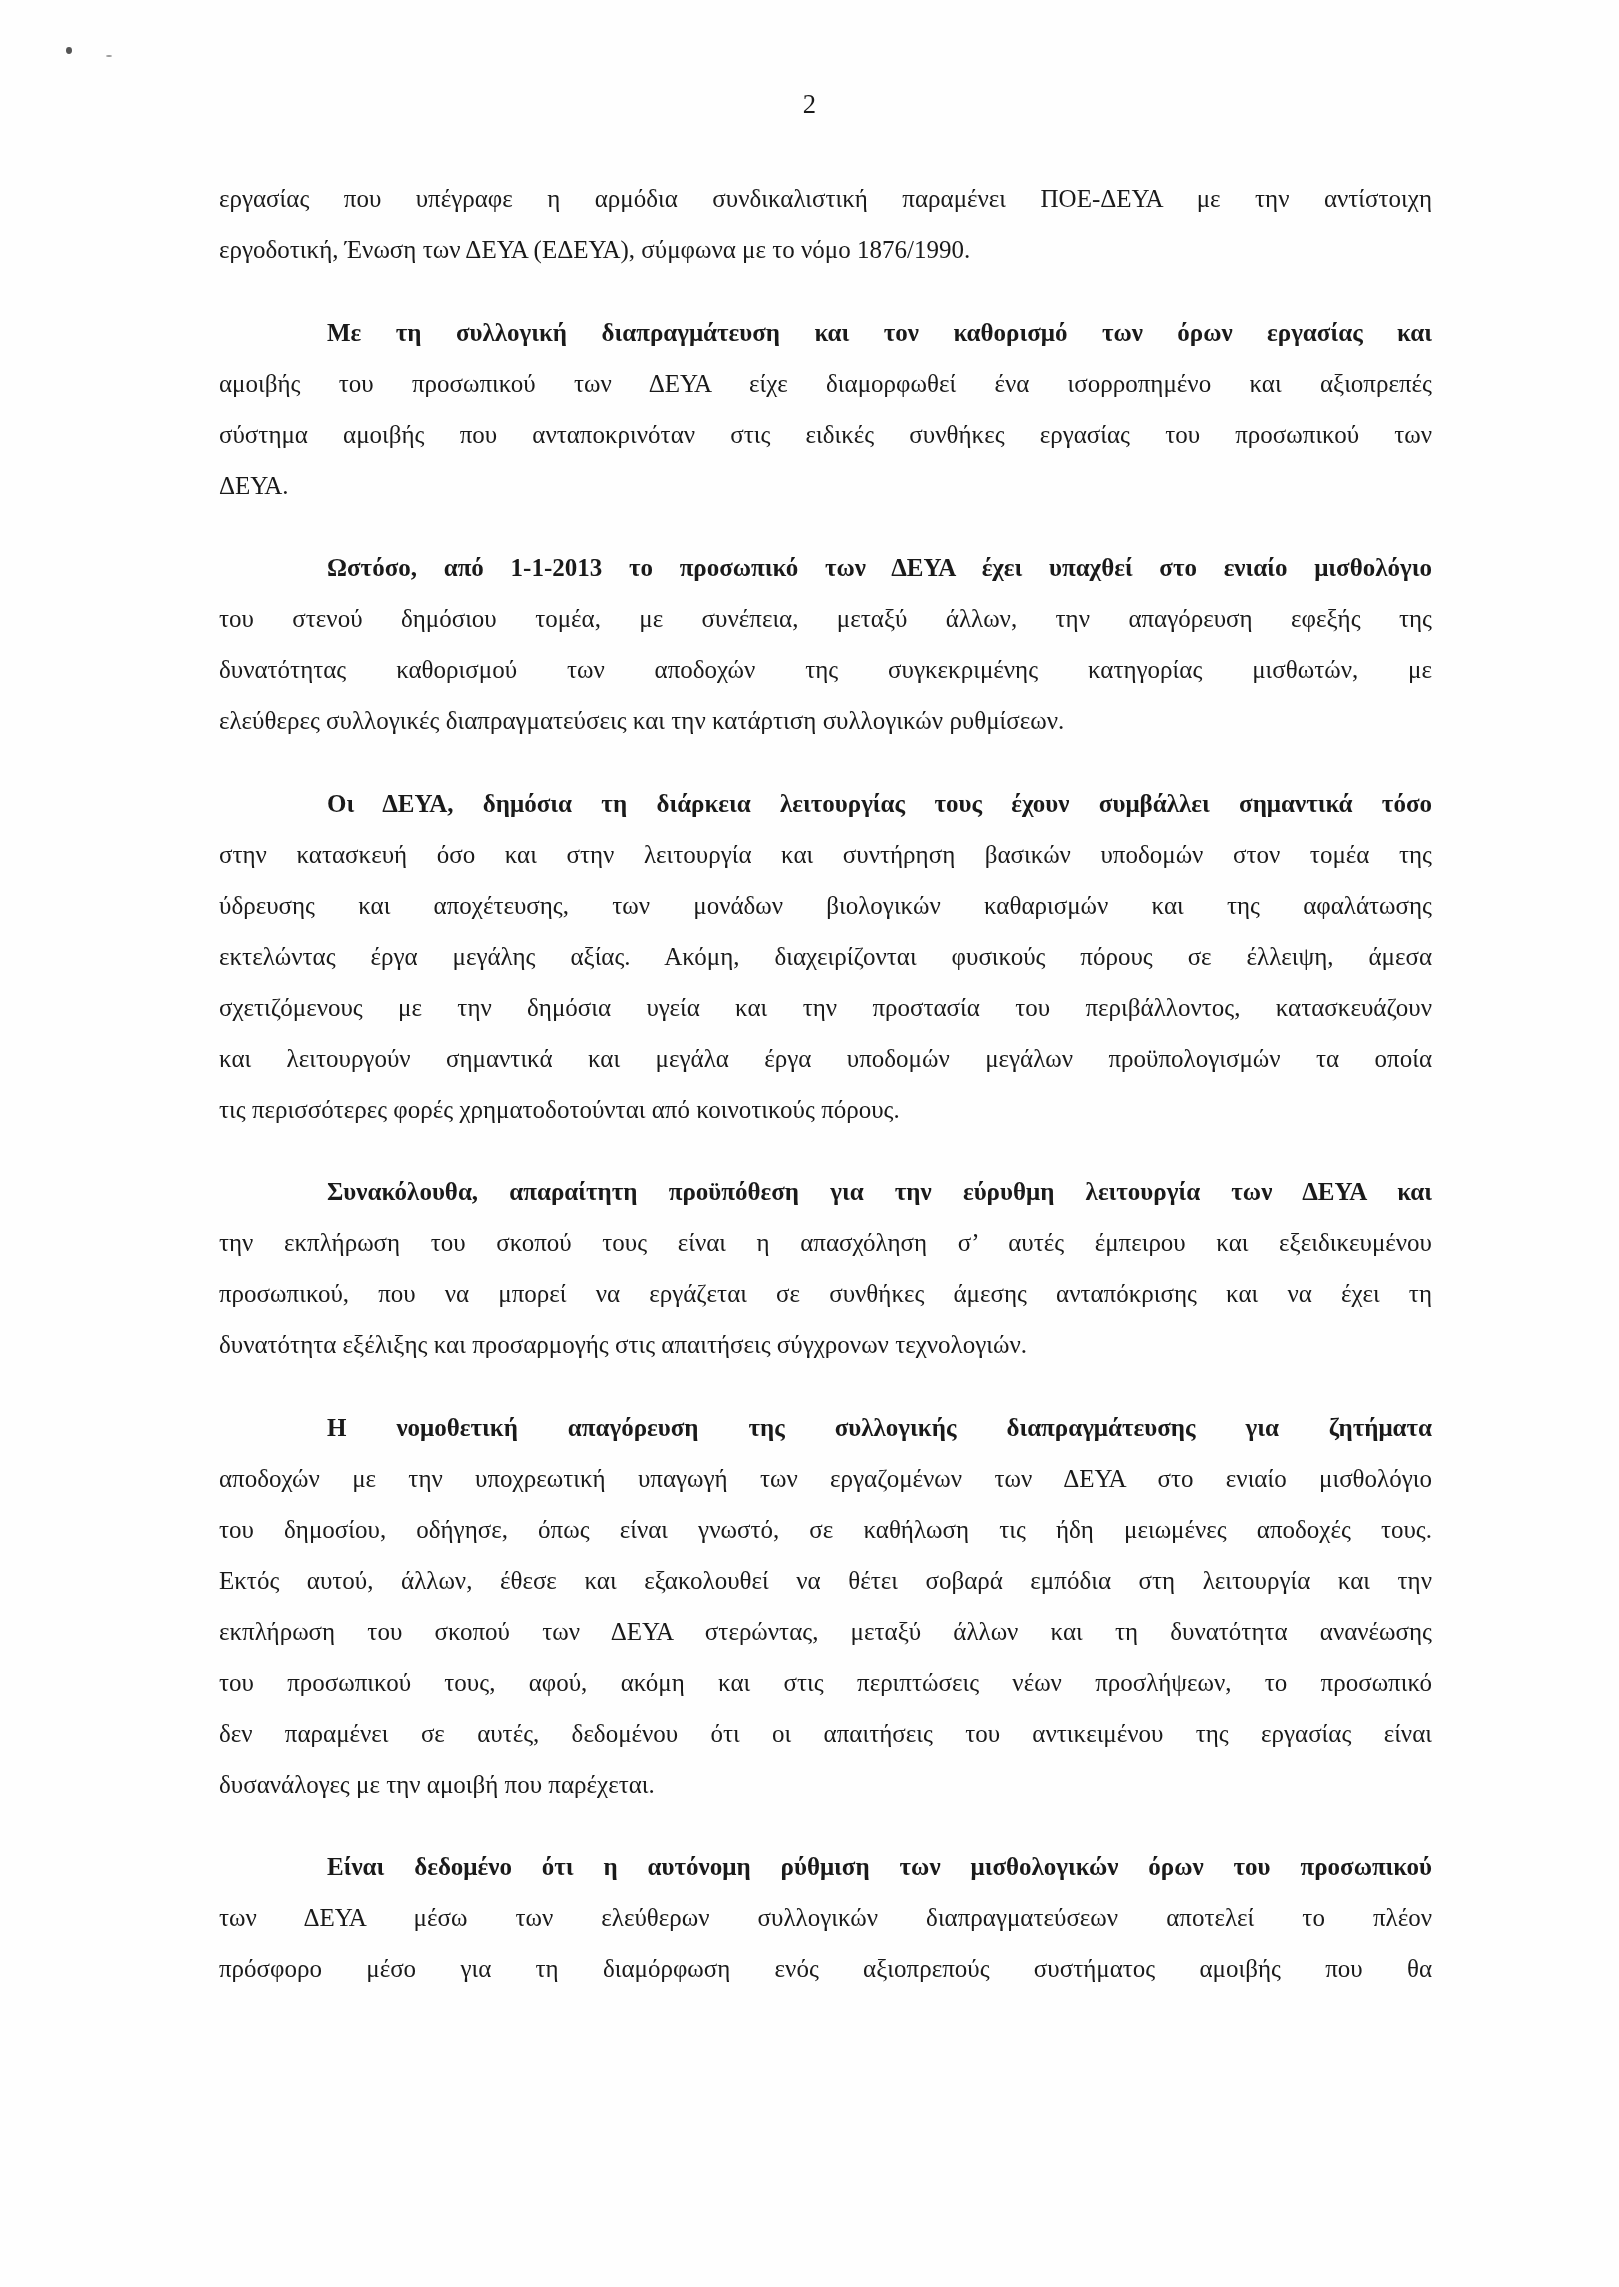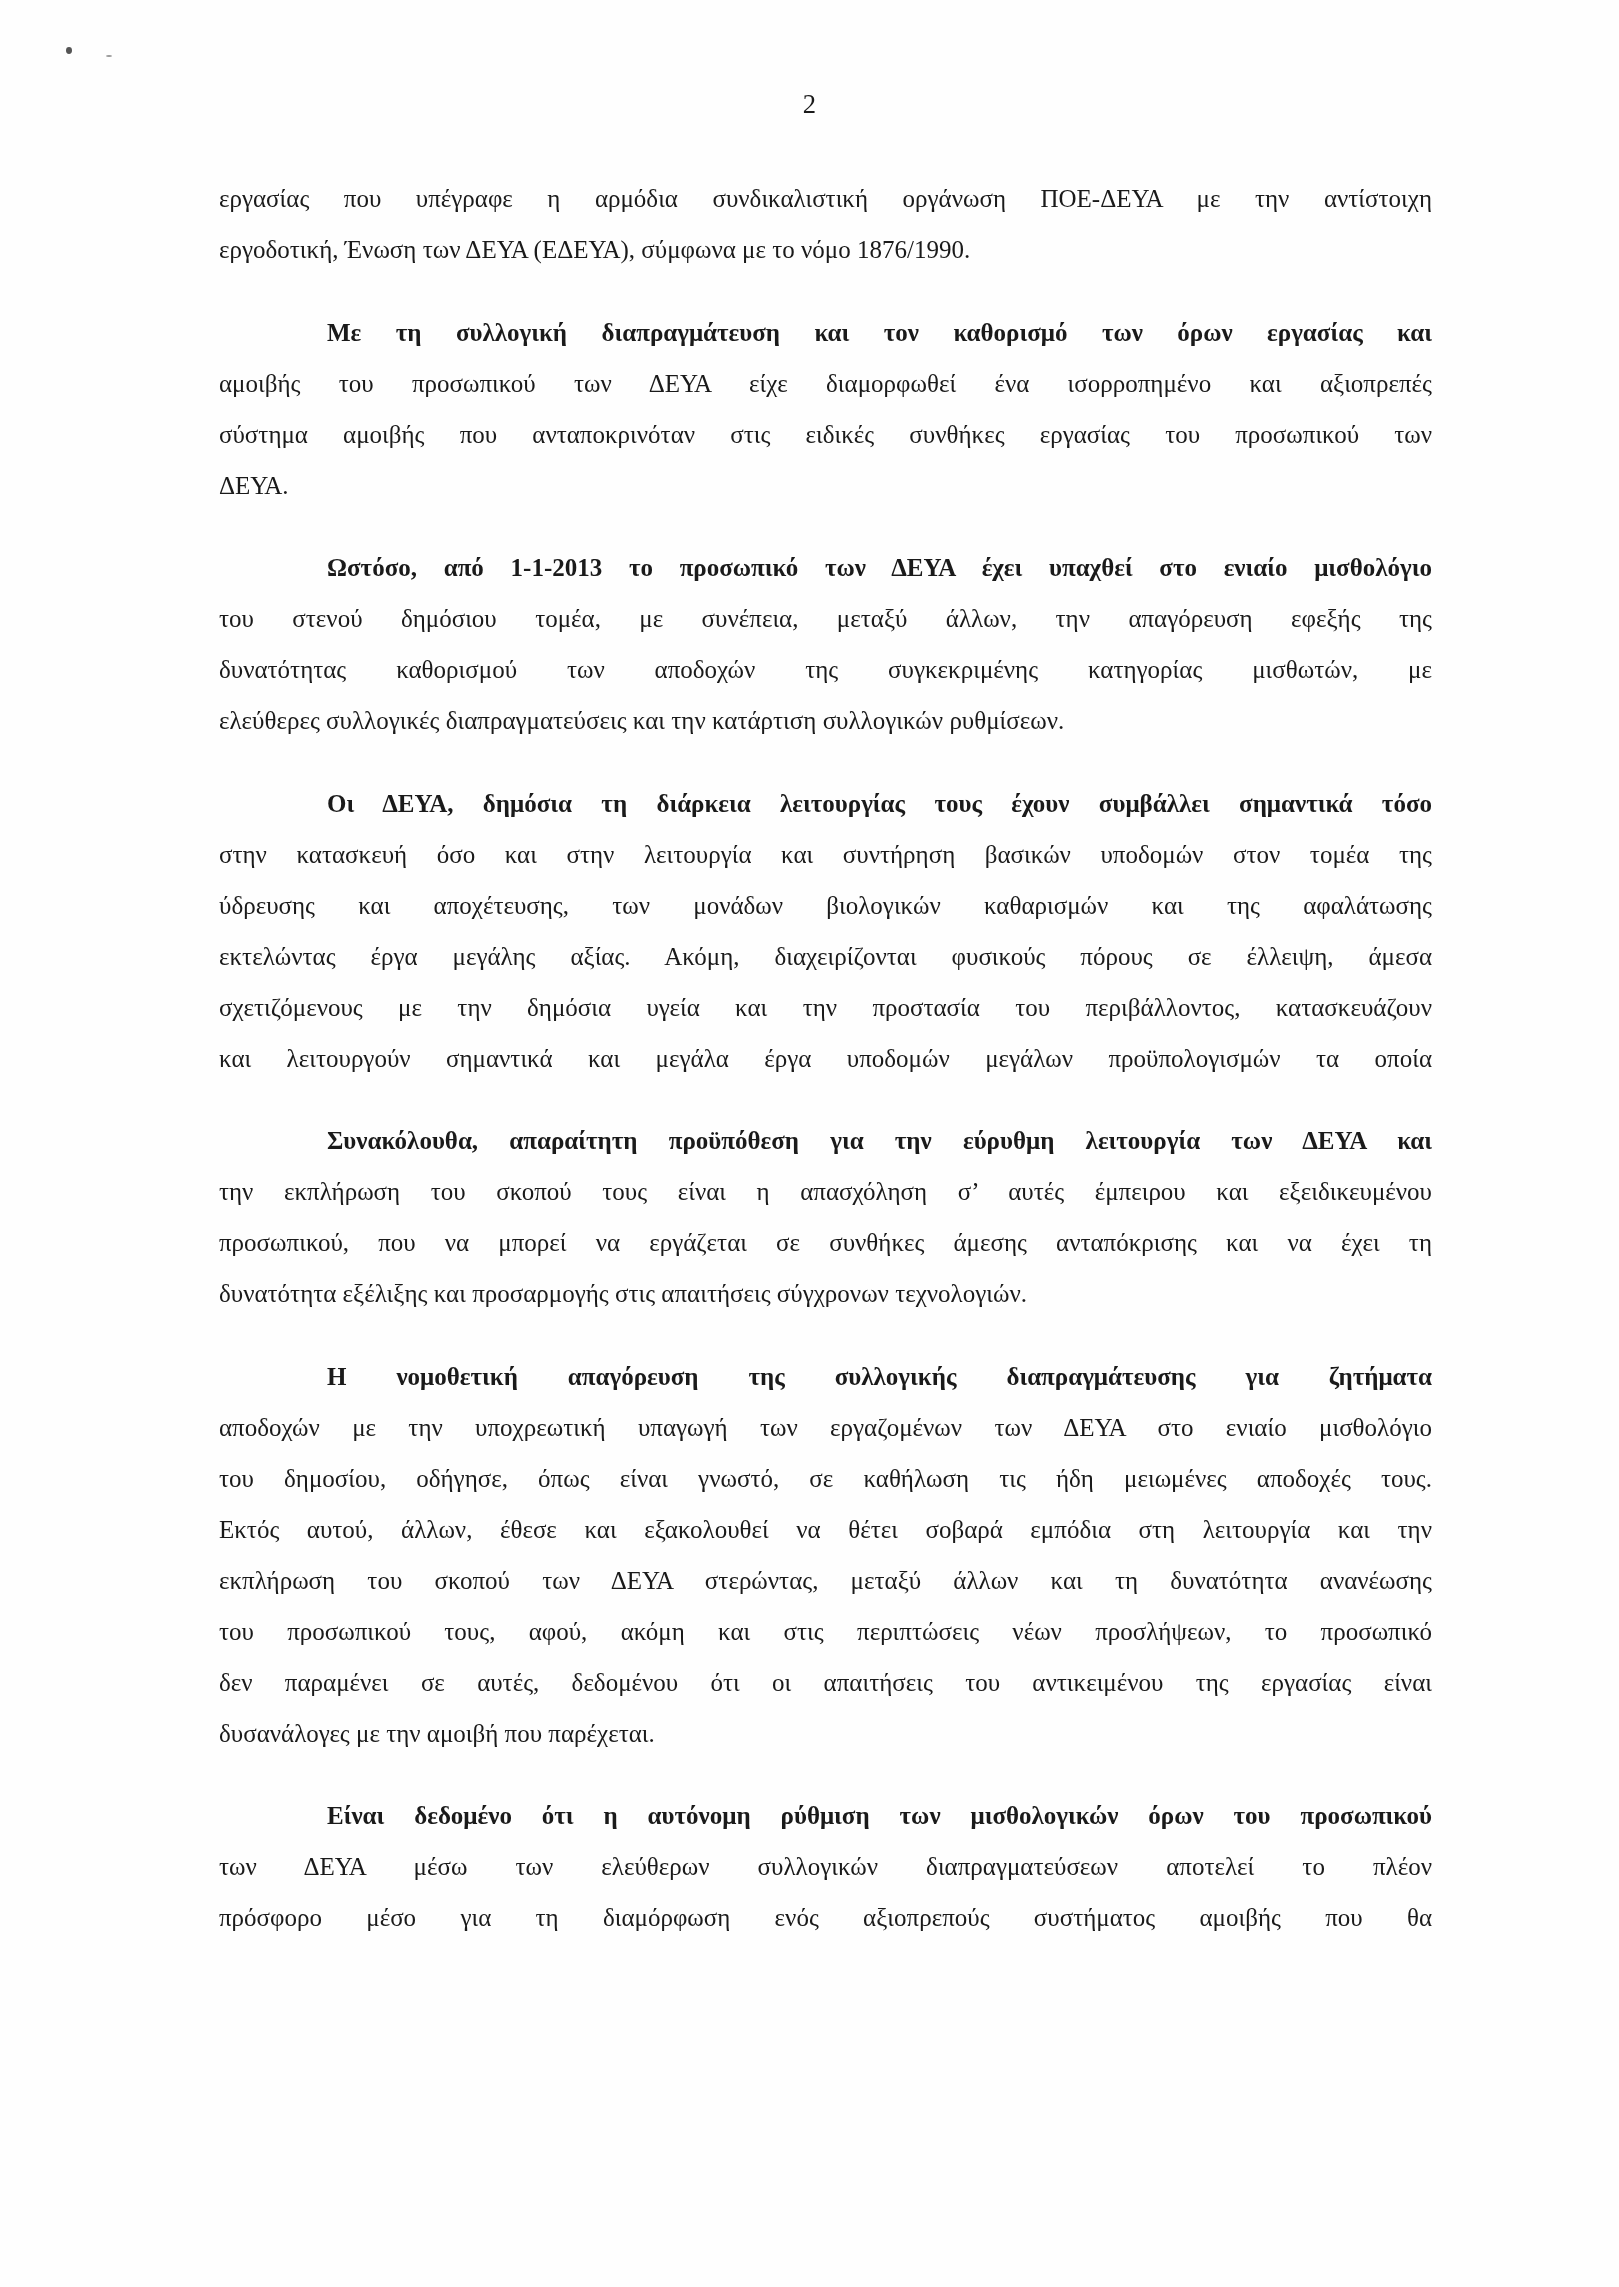--- a/index.html
+++ b/index.html
@@ -29,21 +29,21 @@
 <body>
 
 <div class="page">
   <span class="speck" style="left:66px;top:47px;width:5.9px;height:6.9px;"></span>
   <span class="speck" style="left:106px;top:55px;width:5.9px;height:2px;background:#999;"></span>
 
   <div class="page-number">2</div>
 
   <div class="body-text" id="body-text">
       <div class="para">
-        <span class="line">εργασίας που υπέγραφε η αρμόδια συνδικαλιστική οργάνωση ΠΟΕ-ΔΕΥΑ με την αντίστοιχη</span>
+        <span class="line">εργασίας που υπέγραφε η αρμόδια συνδικαλιστική παραμένει ΠΟΕ-ΔΕΥΑ με την αντίστοιχη</span>
         <span class="line last">εργοδοτική, Ένωση των ΔΕΥΑ (ΕΔΕΥΑ),  σύμφωνα με το νόμο 1876/1990.</span>
       </div>
       <div class="gap"></div>
       <div class="para">
         <span class="line indent">Με τη συλλογική διαπραγμάτευση και τον καθορισμό των όρων εργασίας και</span>
         <span class="line">αμοιβής του προσωπικού των ΔΕΥΑ είχε διαμορφωθεί ένα ισορροπημένο και αξιοπρεπές</span>
         <span class="line">σύστημα αμοιβής που ανταποκρινόταν στις ειδικές συνθήκες εργασίας του προσωπικού των</span>
         <span class="line last">ΔΕΥΑ.</span>
       </div>
       <div class="gap"></div>
@@ -54,20 +54,21 @@
         <span class="line last">ελεύθερες συλλογικές διαπραγματεύσεις και την κατάρτιση συλλογικών ρυθμίσεων.</span>
       </div>
       <div class="gap"></div>
       <div class="para">
         <span class="line indent">Οι ΔΕΥΑ, δημόσια τη διάρκεια λειτουργίας τους έχουν συμβάλλει σημαντικά τόσο</span>
         <span class="line">στην κατασκευή όσο και στην λειτουργία και συντήρηση βασικών υποδομών στον τομέα της</span>
         <span class="line">ύδρευσης και αποχέτευσης, των μονάδων βιολογικών καθαρισμών και της αφαλάτωσης</span>
         <span class="line">εκτελώντας έργα μεγάλης αξίας. Ακόμη, διαχειρίζονται φυσικούς πόρους σε έλλειψη, άμεσα</span>
         <span class="line">σχετιζόμενους με την δημόσια υγεία και την προστασία του περιβάλλοντος, κατασκευάζουν</span>
         <span class="line">και λειτουργούν σημαντικά και μεγάλα έργα υποδομών μεγάλων προϋπολογισμών τα οποία</span>
+        <span class="line last">τις περισσότερες φορές χρηματοδοτούνται από κοινοτικούς πόρους.</span>
       </div>
       <div class="gap"></div>
       <div class="para">
         <span class="line indent">Συνακόλουθα, απαραίτητη προϋπόθεση για την εύρυθμη λειτουργία των ΔΕΥΑ και</span>
         <span class="line">την εκπλήρωση  του σκοπού τους είναι η απασχόληση σ’ αυτές έμπειρου και εξειδικευμένου</span>
         <span class="line">προσωπικού, που να μπορεί να εργάζεται σε συνθήκες άμεσης ανταπόκρισης και να έχει τη</span>
         <span class="line last">δυνατότητα εξέλιξης και προσαρμογής στις απαιτήσεις σύγχρονων τεχνολογιών.</span>
       </div>
       <div class="gap"></div>
       <div class="para">

